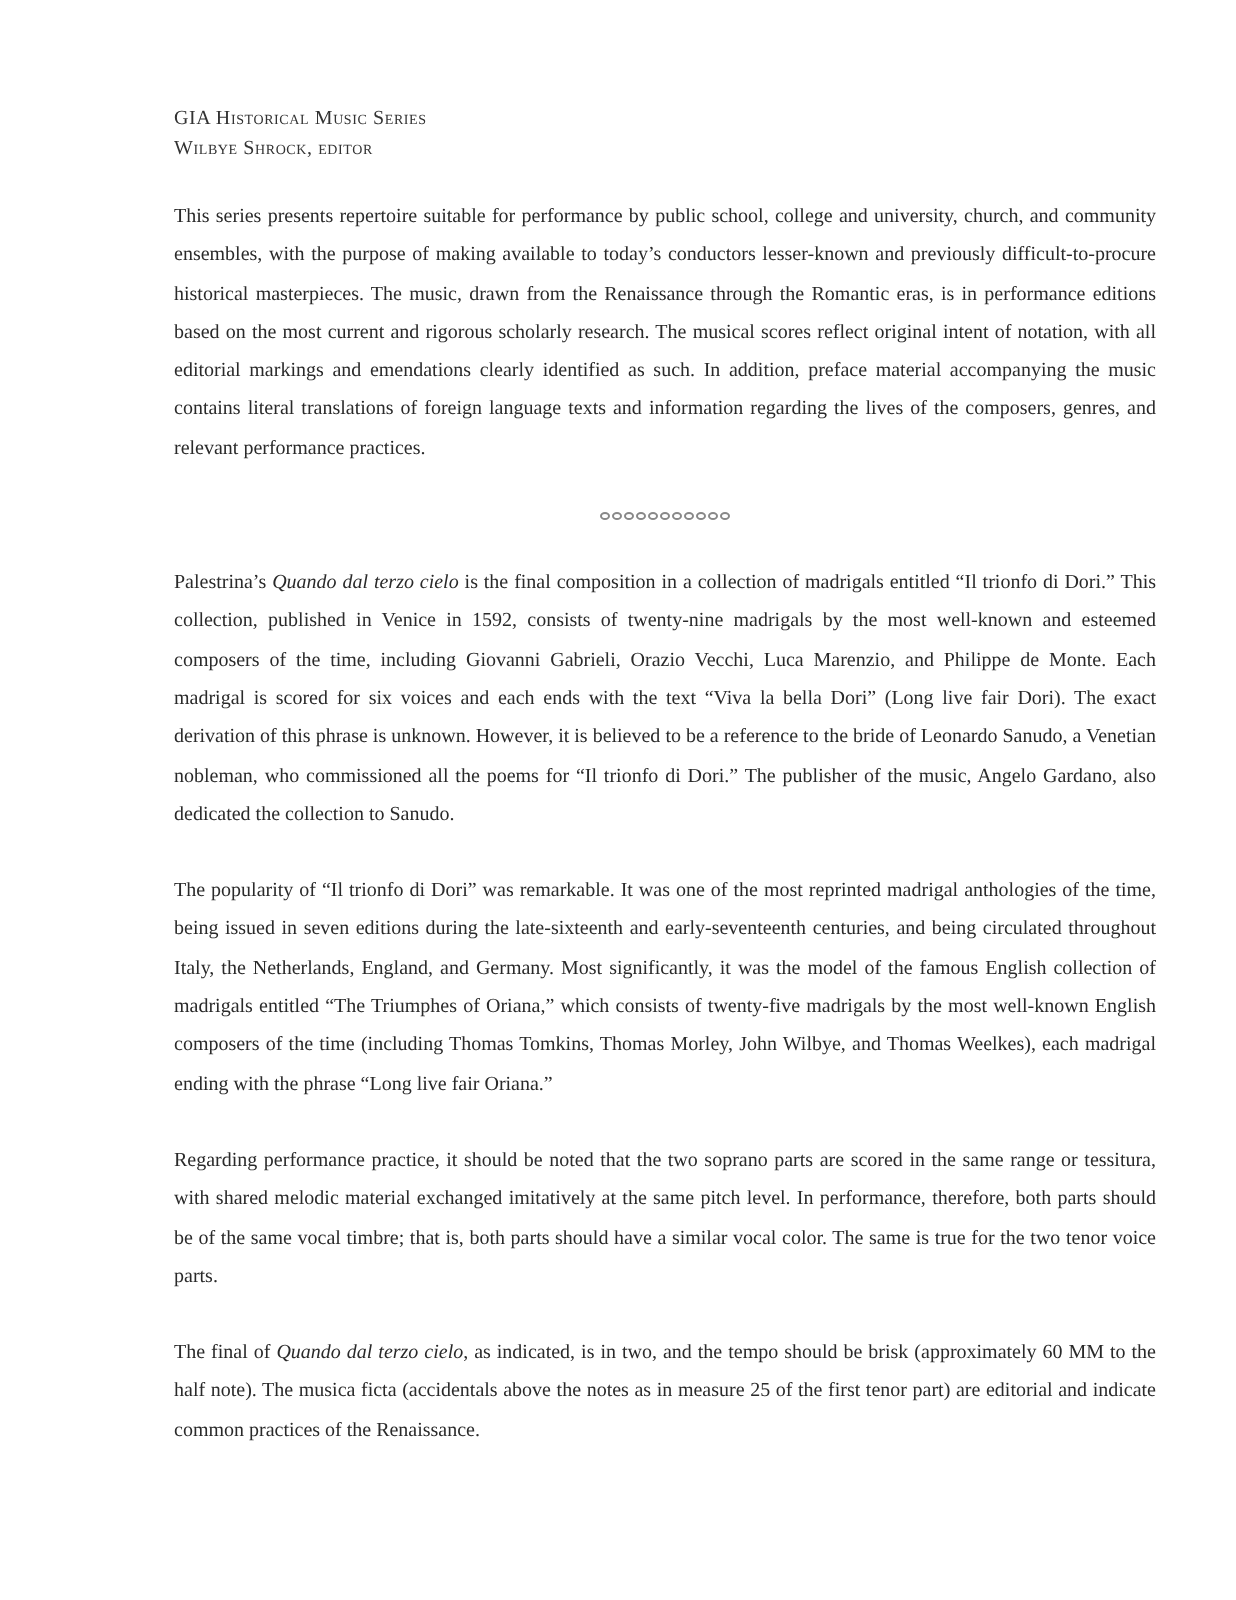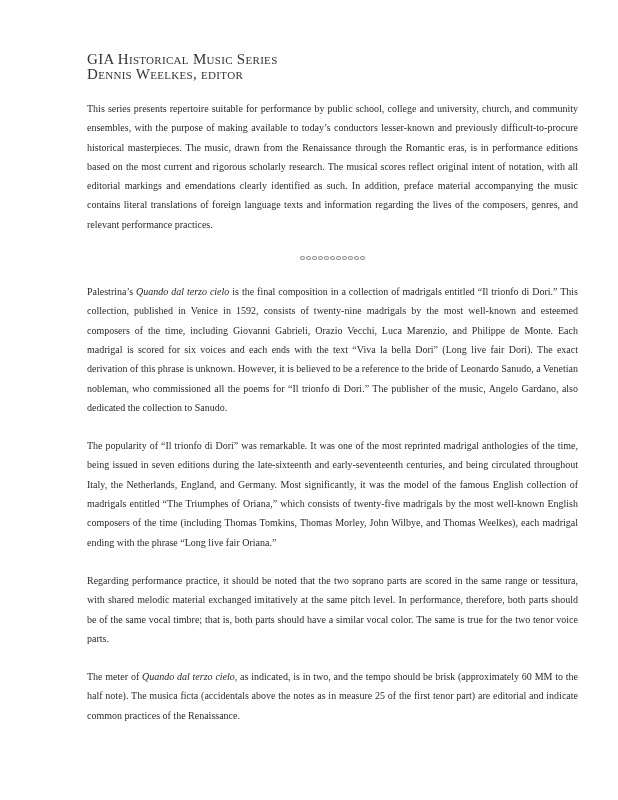--- a/index.html
+++ b/index.html
@@ -15,21 +15,21 @@
       font-family: "Liberation Serif", "DejaVu Serif", serif;
       color: #2a2a2a;
     }
     .page {
       position: absolute;
       left: 87px;
       top: 52px;
       width: 491px;
     }
     .series-header {
-      font-size: 15px;
+      font-size: 10px;
       line-height: 15px;
       font-variant: small-caps;
       letter-spacing: 0.3px;
       color: #333;
       margin: 0 0 17px 0;
     }
     .series-header div {
       margin: 0;
     }
     p.body-para {
@@ -60,30 +60,30 @@
     }
     em { }
   </style>
 </head>
 <body>
 
 <div class="page">
 
   <div class="series-header">
     <div>GIA Historical Music Series</div>
-    <div>Dennis Weelkes, editor</div>
+    <div>Wilbye Shrock, editor</div>
   </div>
 
   <p class="body-para">This series presents repertoire suitable for performance by public school, college and university, church, and community ensembles, with the purpose of making available to today’s conductors lesser-known and previously difficult-to-procure historical masterpieces. The music, drawn from the Renaissance through the Romantic eras, is in performance editions based on the most current and rigorous scholarly research. The musical scores reflect original intent of notation, with all editorial markings and emendations clearly identified as such. In addition, preface material accompanying the music contains literal translations of foreign language texts and information regarding the lives of the composers, genres, and relevant performance practices.</p>
 
   <div class="ornament">
     <span></span><span></span><span></span><span></span><span></span><span></span><span></span><span></span><span></span><span></span><span></span>
   </div>
 
   <p class="body-para"><span>Palestrina’s </span><em>Quando dal terzo cielo</em><span> is the final composition in a collection of madrigals entitled “Il trionfo di Dori.” This collection, published in Venice in 1592, consists of twenty-nine madrigals by the most well-known and esteemed composers of the time, including Giovanni Gabrieli, Orazio Vecchi, Luca Marenzio, and Philippe de Monte. Each madrigal is scored for six voices and each ends with the text “Viva la bella Dori” (Long live fair Dori). The exact derivation of this phrase is unknown. However, it is believed to be a reference to the bride of Leonardo Sanudo, a Venetian nobleman, who commissioned all the poems for “Il trionfo di Dori.” The publisher of the music, Angelo Gardano, also dedicated the collection to Sanudo.</span></p>
 
   <p class="body-para">The popularity of “Il trionfo di Dori” was remarkable. It was one of the most reprinted madrigal anthologies of the time, being issued in seven editions during the late-sixteenth and early-seventeenth centuries, and being circulated throughout Italy, the Netherlands, England, and Germany. Most significantly, it was the model of the famous English collection of madrigals entitled “The Triumphes of Oriana,” which consists of twenty-five madrigals by the most well-known English composers of the time (including Thomas Tomkins, Thomas Morley, John Wilbye, and Thomas Weelkes), each madrigal ending with the phrase “Long live fair Oriana.”</p>
 
   <p class="body-para">Regarding performance practice, it should be noted that the two soprano parts are scored in the same range or tessitura, with shared melodic material exchanged imitatively at the same pitch level. In performance, therefore, both parts should be of the same vocal timbre; that is, both parts should have a similar vocal color. The same is true for the two tenor voice parts.</p>
 
-  <p class="body-para"><span>The meter of </span><em>Quando dal terzo cielo</em><span>, as indicated, is in two, and the tempo should be brisk (approximately 60 MM to the half note). The musica ficta (accidentals above the notes as in measure 25 of the first tenor part) are editorial and indicate common practices of the Renaissance.</span></p>
+  <p class="body-para"><span>The final of </span><em>Quando dal terzo cielo</em><span>, as indicated, is in two, and the tempo should be brisk (approximately 60 MM to the half note). The musica ficta (accidentals above the notes as in measure 25 of the first tenor part) are editorial and indicate common practices of the Renaissance.</span></p>
 
 </div>
 
 </body></html>

